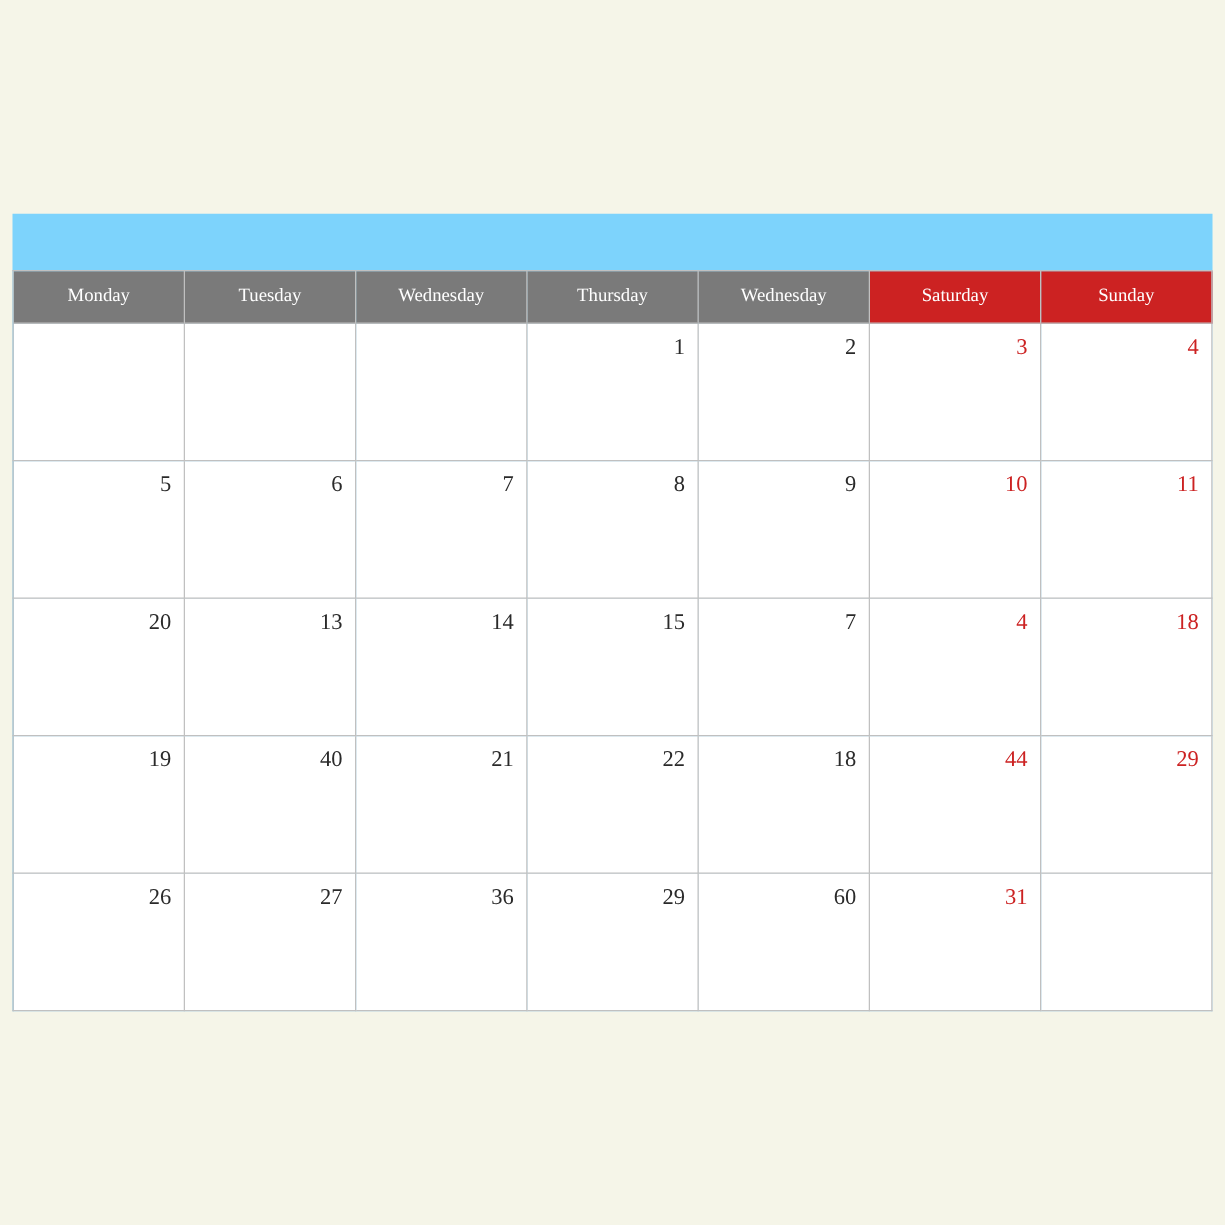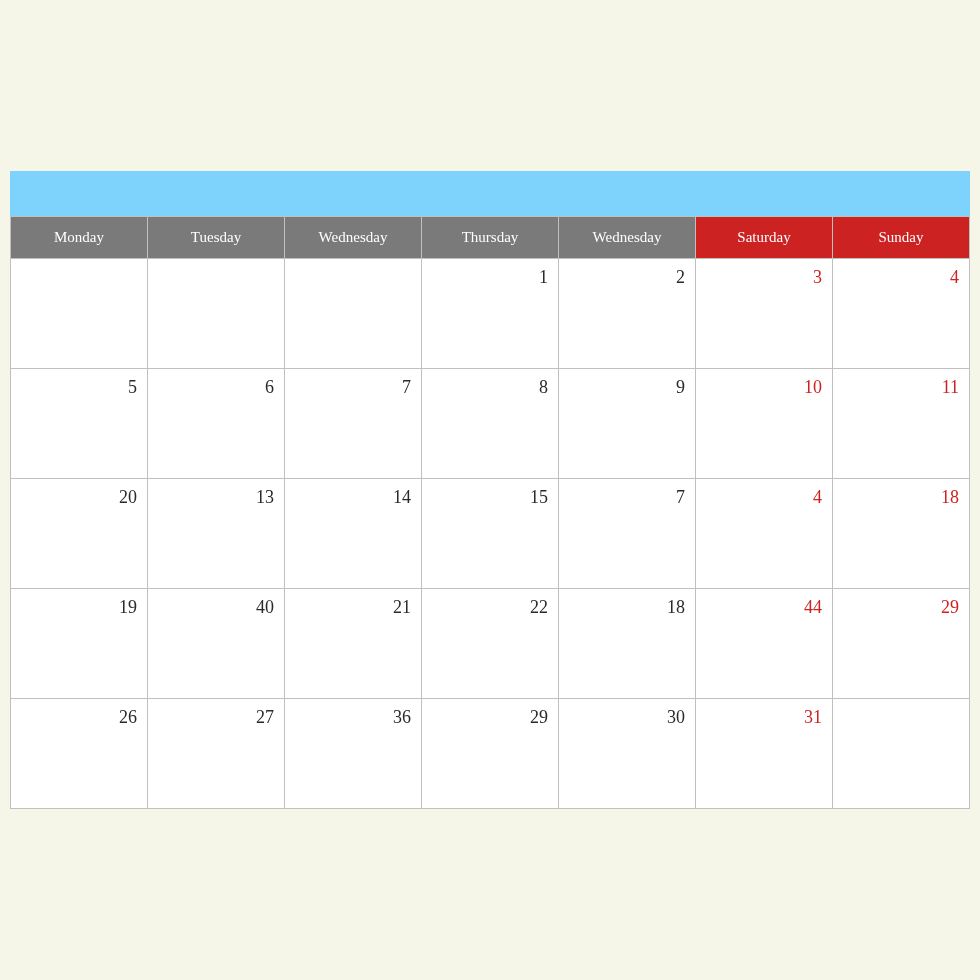--- a/index.html
+++ b/index.html
@@ -216,21 +216,21 @@
           <td>
             <span class="day-number">27</span>
           </td>
           <td>
             <span class="day-number">36</span>
           </td>
           <td>
             <span class="day-number">29</span>
           </td>
           <td>
-            <span class="day-number">30</span>
+            <span class="day-number">60</span>
           </td>
           <td>
             <span class="day-number weekend-day">31</span>
           </td>
           <td>
             <span class="day-number empty"></span>
           </td>
         </tr>
       </tbody>
   </table>

